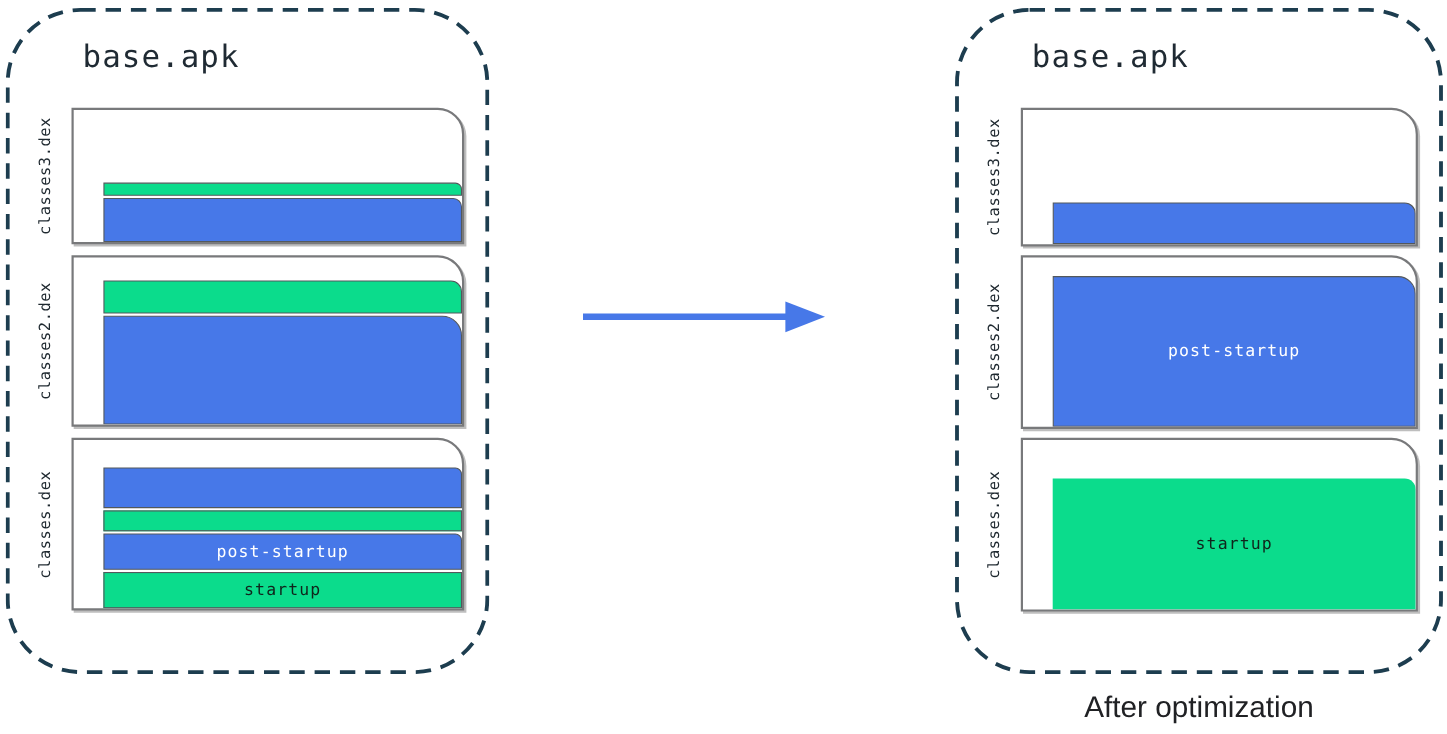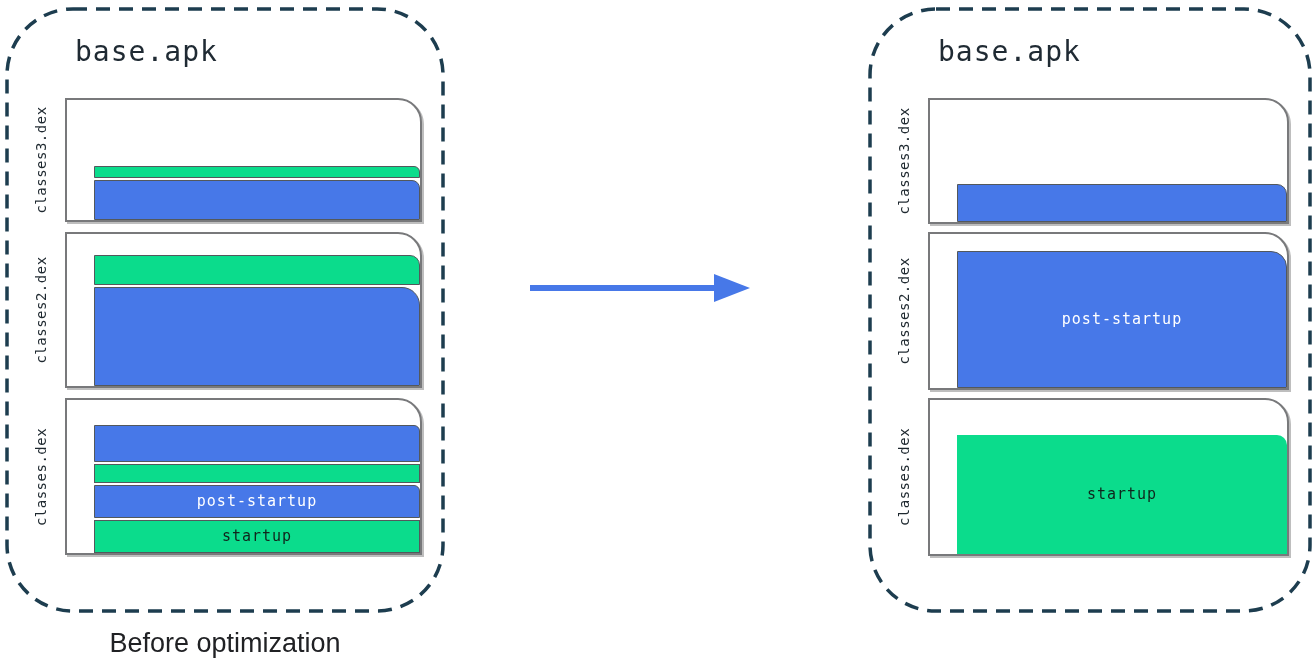--- a/index.html
+++ b/index.html
@@ -117,15 +117,15 @@
         </div>
         <div class="file-row" style="top: 391px; height: 158px;">
           <span class="file-label">classes.dex</span>
           <div class="file-box">
             <div class="band no-border" style="height: 119px; background: rgb(11, 220, 140); border-top-right-radius: 10px; color: rgb(16, 37, 28);">startup</div>
           </div>
         </div>
       </div>
   </section>
 
-  <p class="caption" id="caption-before">Before optimization</p>
+  <p class="caption" id="caption-after">After optimization</p>
 
 </div>
 
 </body></html>

